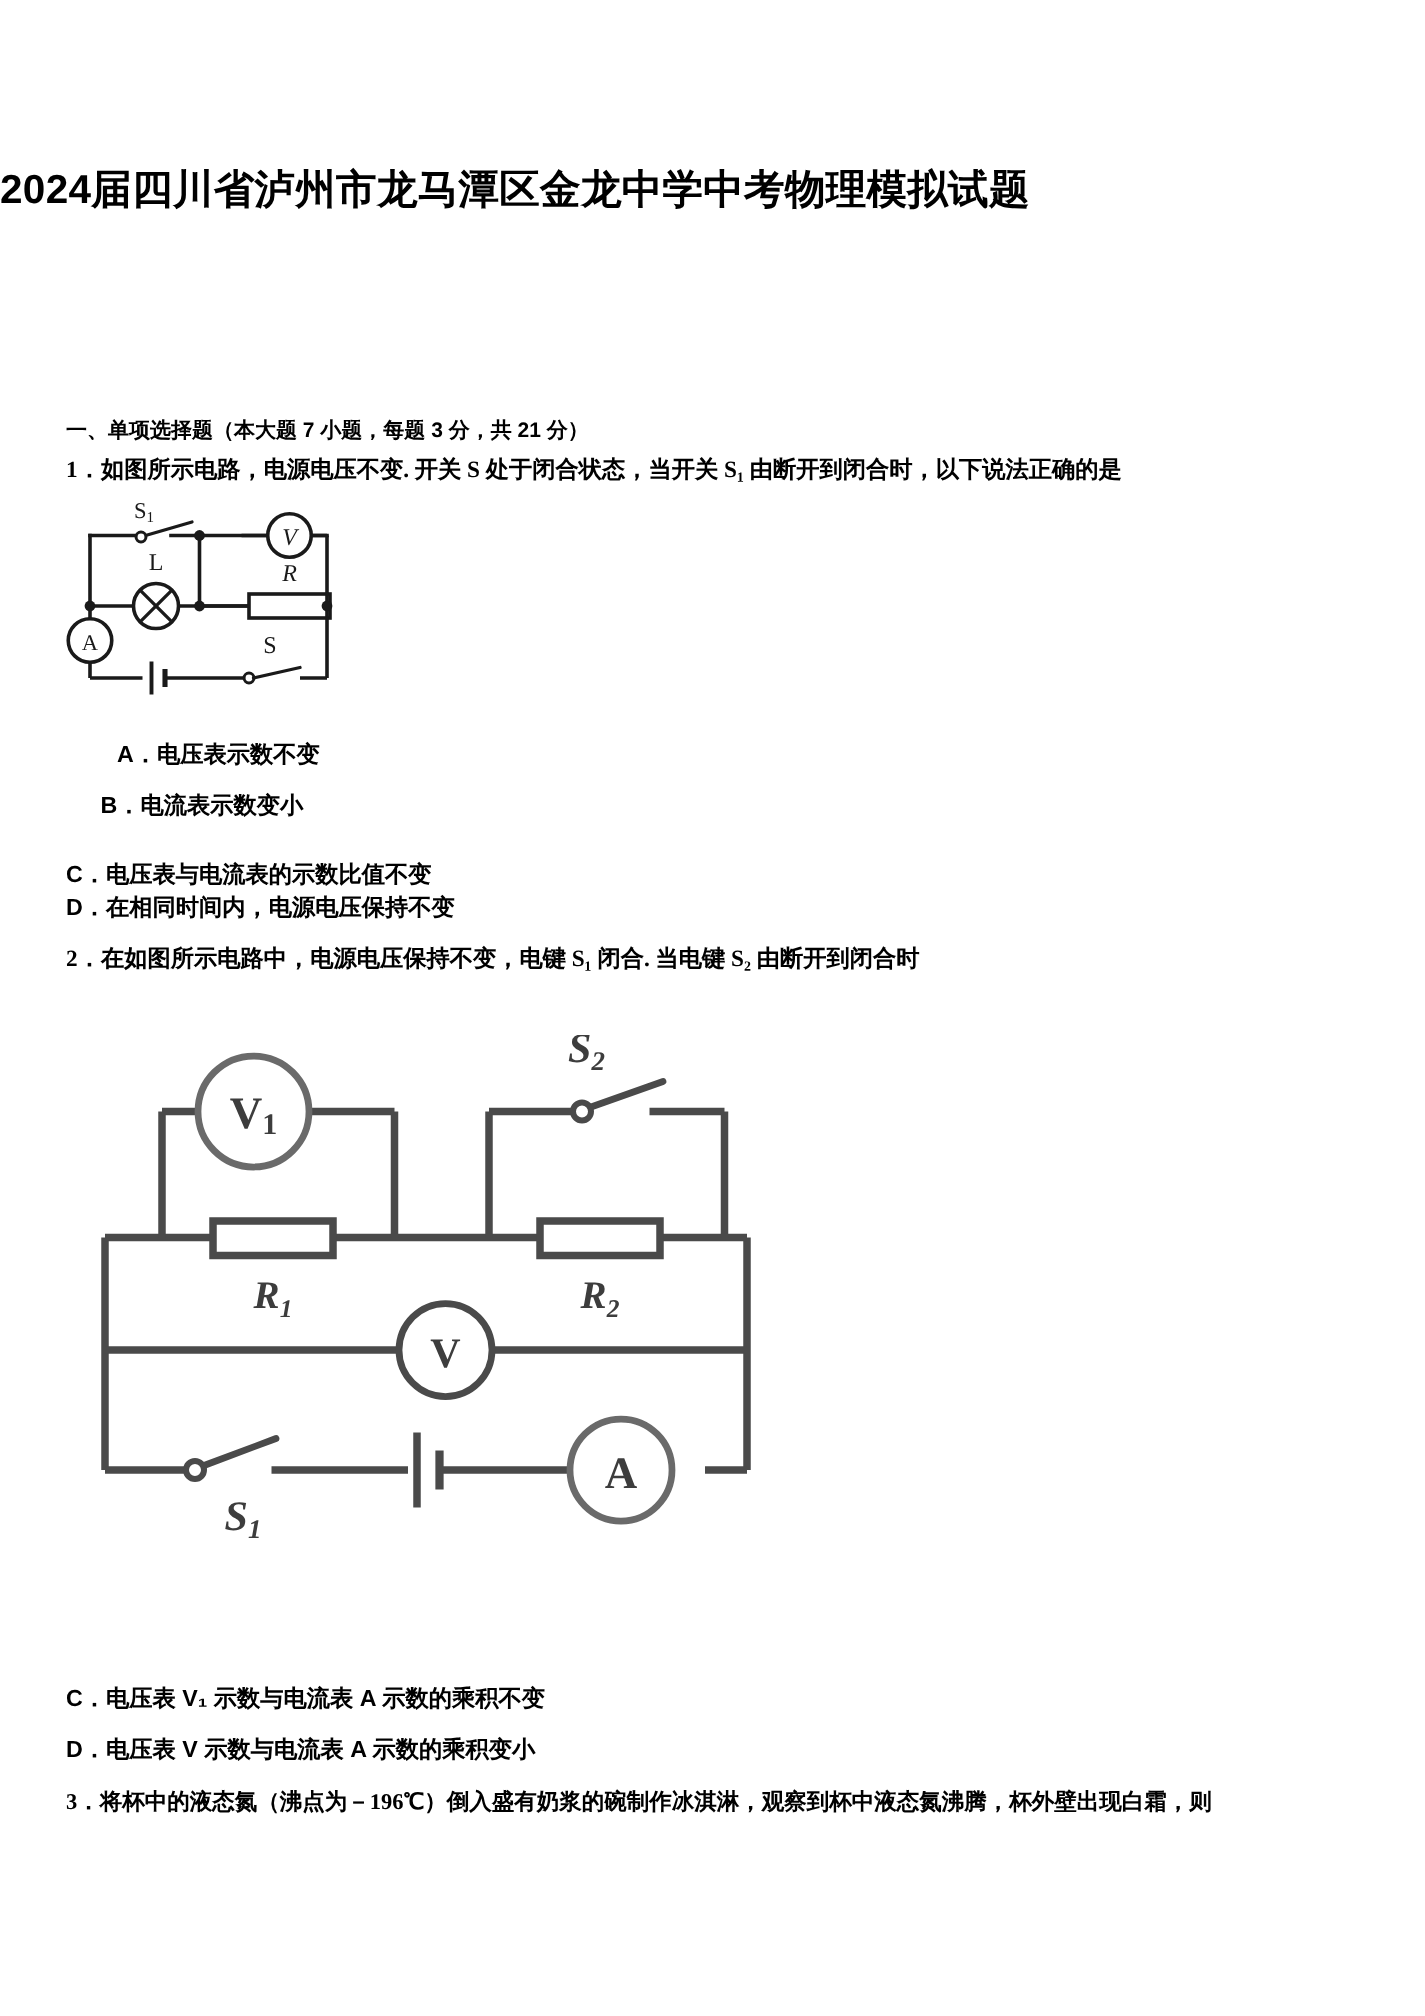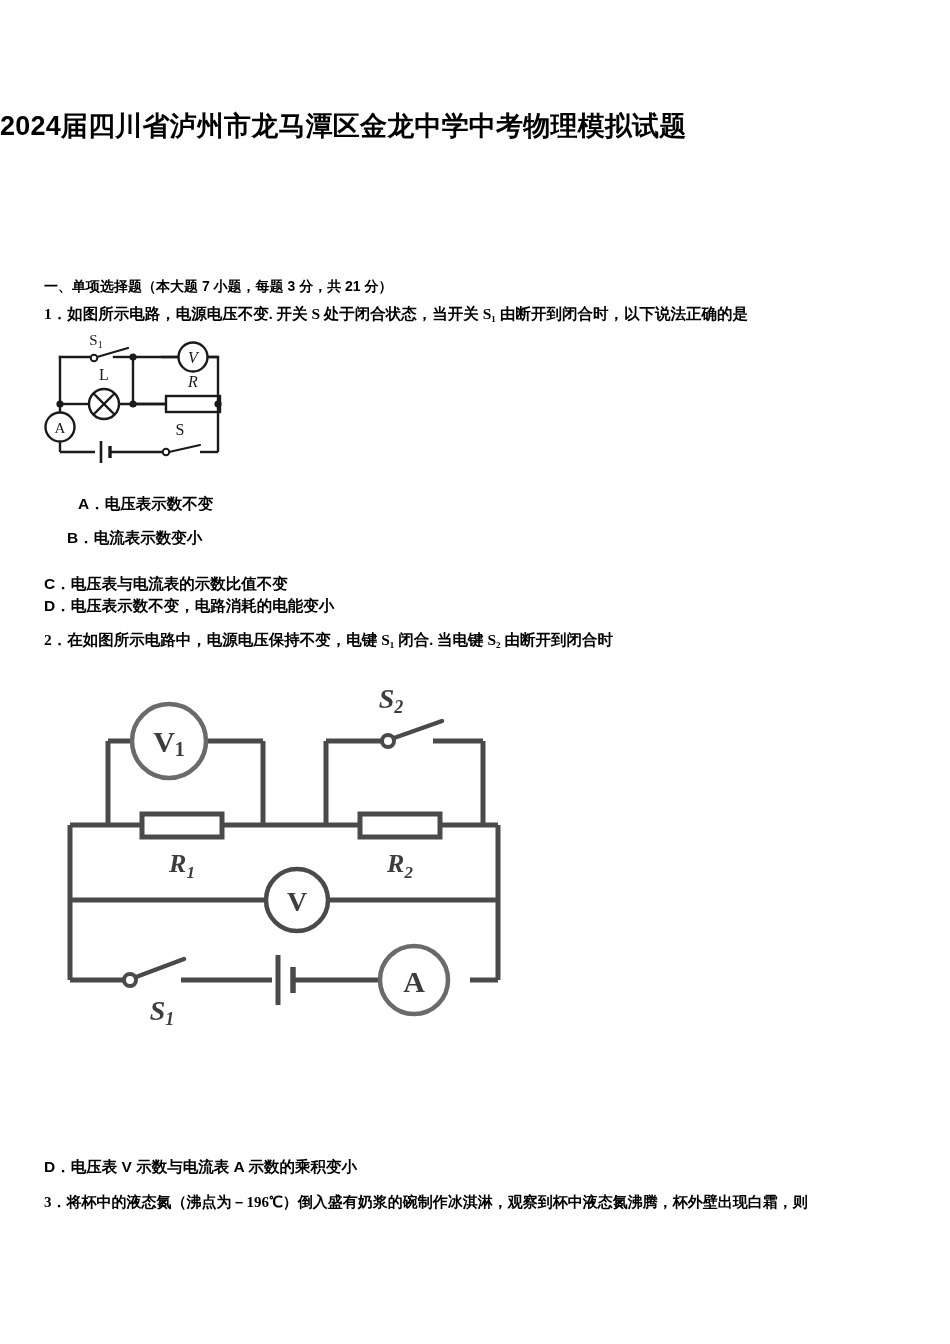--- a/index.html
+++ b/index.html
@@ -172,21 +172,21 @@
         <circle cx="93" cy="69" r="3.6"></circle>
         <circle cx="93" cy="22" r="3.6"></circle>
         <circle cx="178" cy="69" r="3.6"></circle>
       </g>
     </svg>
   </div>
 
   <div class="opt" style="left:44px; top:492px;margin-left:34px;"><span class="lbl">A．</span><span>电压表示数不变</span></div>
   <div class="opt" style="left:44px; top:526px;margin-left:23px;"><span class="lbl">B．</span><span>电流表示数变小</span></div>
   <div class="opt" style="left:44px; top:572px;"><span class="lbl">C．</span><span>电压表与电流表的示数比值不变</span></div>
-  <div class="opt" style="left:44px; top:594px;"><span class="lbl">D．</span><span>电压表示数不变，电路消耗的电能变小</span></div>
+  <div class="opt" style="left:44px; top:594px;"><span class="lbl">D．</span><span>在相同时间内，电源电压保持不变</span></div>
 
   <div class="q-text" style="left:44px; top:628px;"><span>2．</span><span>在如图所示电路中，电源电压保持不变，电键 S₁ 闭合. 当电键 S₂ 由断开到闭合时</span></div>
 
   <div class="fig" style="left:50px; top:690px;">
     <svg width="470" height="350" viewBox="0 0 470 350">
       <g fill="none" stroke="#4a4a4a" stroke-width="5" stroke-linecap="butt">
 
         <path d="M20 135 L20 290"></path>
         <path d="M448 135 L448 290"></path>
         <path d="M20 135 L92 135"></path>
@@ -240,17 +240,18 @@
       </g>
       <g stroke="#4a4a4a" stroke-width="5" fill="none">
         <path d="M243 290 L330 290"></path>
       </g>
 
       <circle cx="364" cy="290" r="34" fill="#ffffff" stroke="#6a6a6a" stroke-width="4.5"></circle>
       <text x="364" y="302" text-anchor="middle" font-family="'Liberation Serif', serif" font-size="30" font-weight="bold" fill="#3d3d3d">A</text>
     </svg>
   </div>
 
+  <div class="opt" style="left:44px; top:1121px;"><span class="lbl">C．</span><span>电压表 V₁ 示数与电流表 A 示数的乘积不变</span></div>
   <div class="opt" style="left:44px; top:1155px;"><span class="lbl">D．</span><span>电压表 V 示数与电流表 A 示数的乘积变小</span></div>
 
   <div class="q-text" style="left:44px; top:1190px; font-size:15px;"><span>3．</span><span>将杯中的液态氮（沸点为－196℃）倒入盛有奶浆的碗制作冰淇淋，观察到杯中液态氮沸腾，杯外壁出现白霜，则</span></div>
 
 </div>
 
 </body></html>

